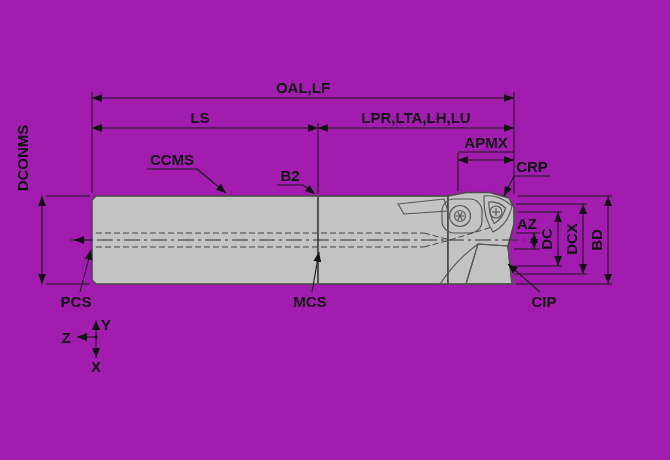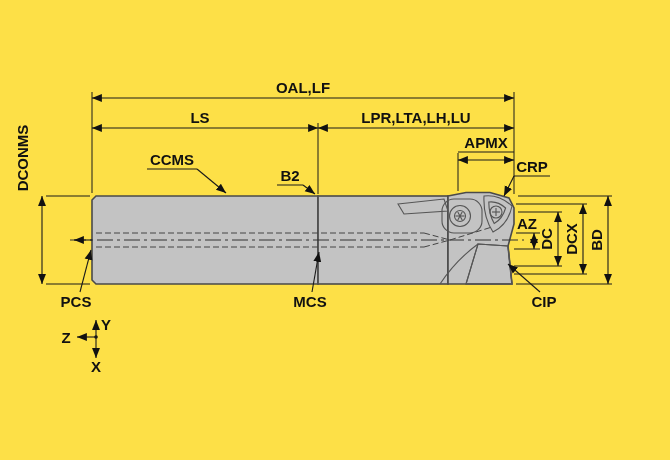--- a/index.html
+++ b/index.html
@@ -1,19 +1,19 @@
 <!DOCTYPE html>
 <html><head>
 <meta charset="utf-8">
 <style>
   html,body{margin:0;padding:0;background:#fff;}
   .canvas{
     position:relative;
     width:670px;height:460px;
-    background:#fde047;
+    background:#a21caf;
     font-family:"Liberation Sans",sans-serif;
     overflow:hidden;
     text-align:right;
   }
   svg{display:block;}
   svg text{
     font-family:"Liberation Sans",sans-serif;
     font-weight:bold;
     font-size:15px;
     fill:#111;

